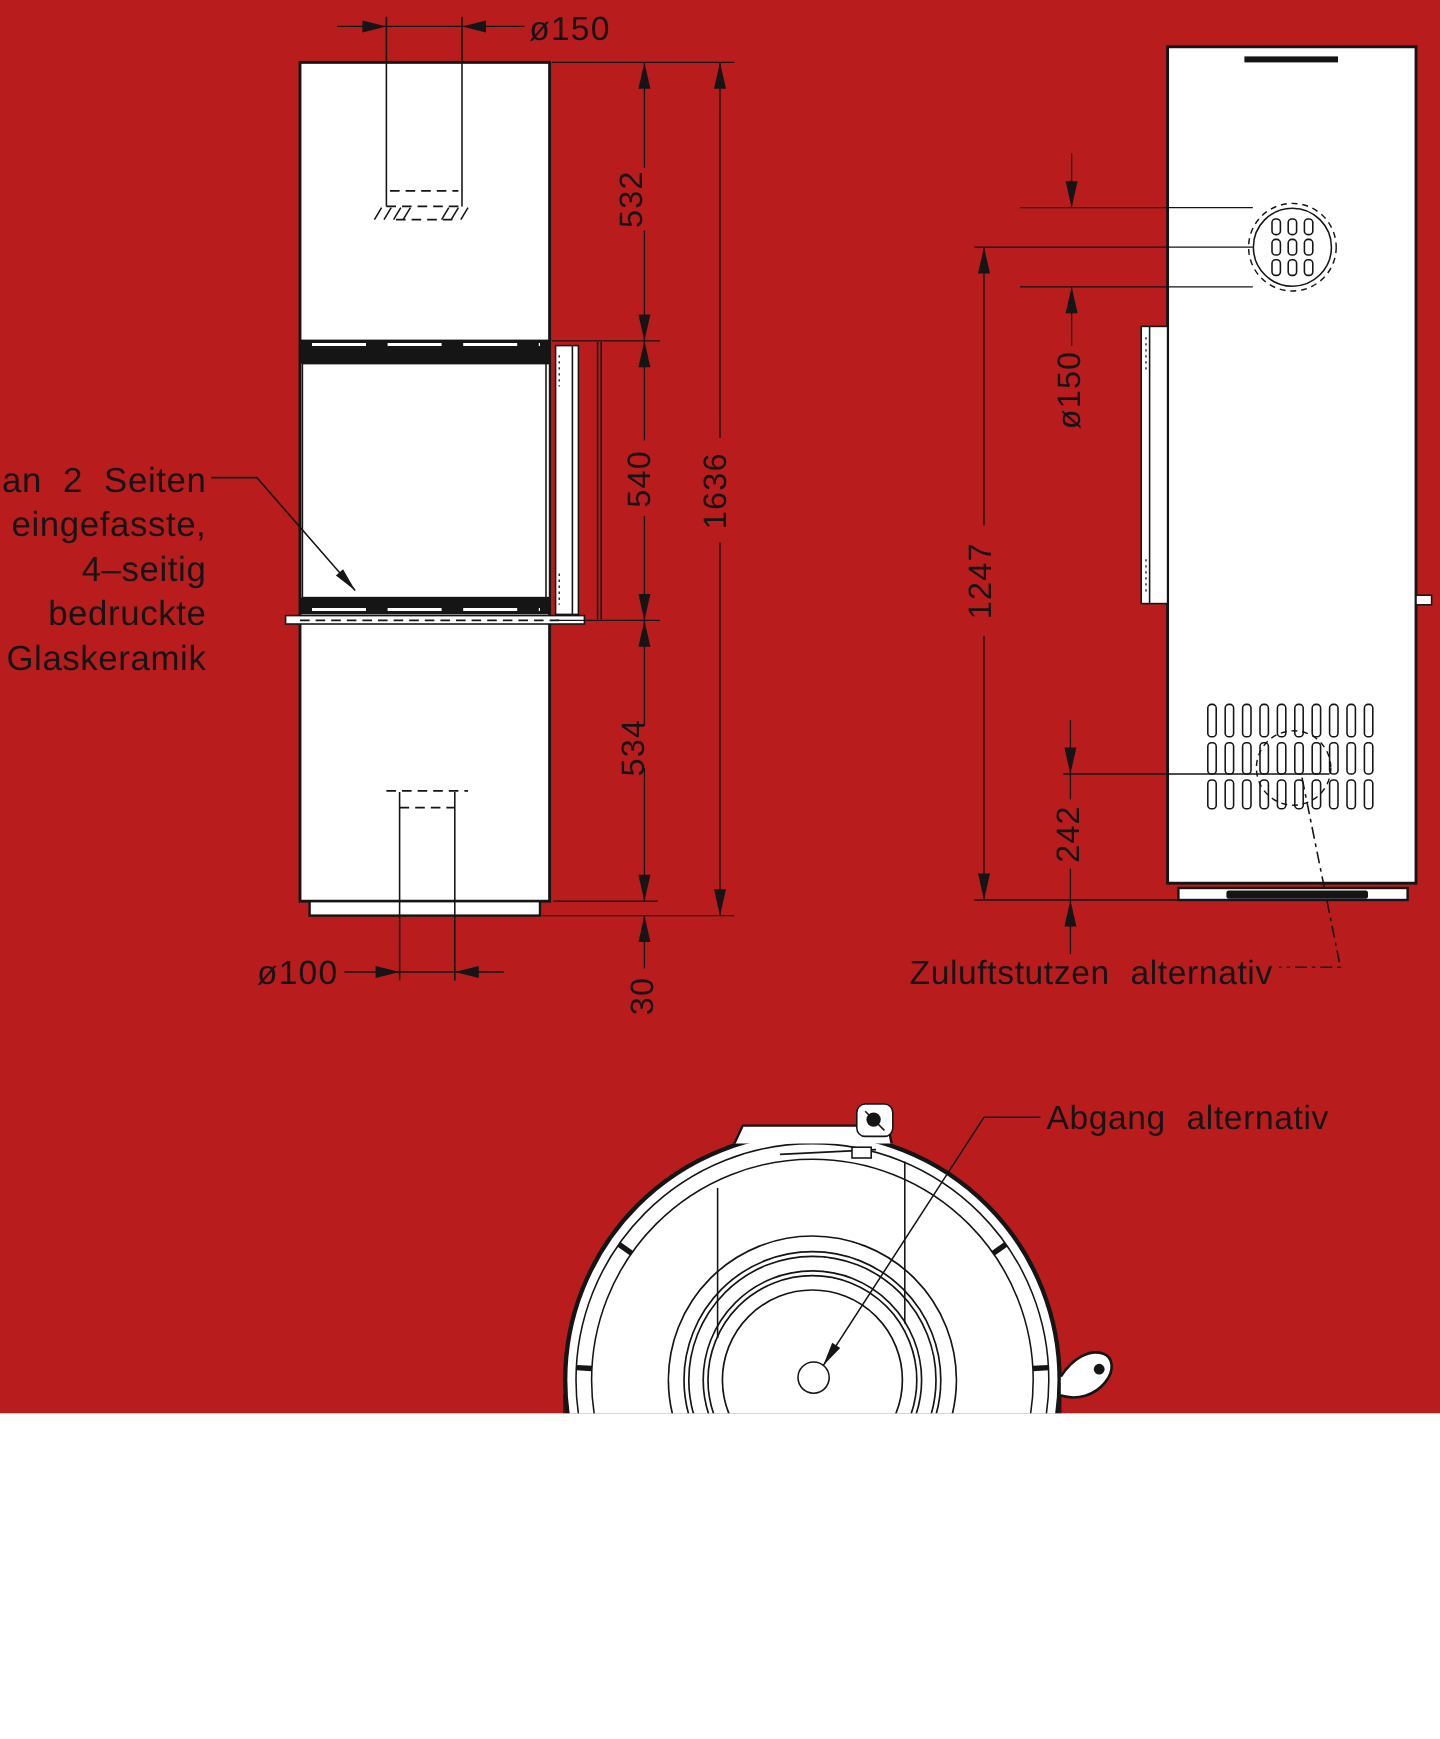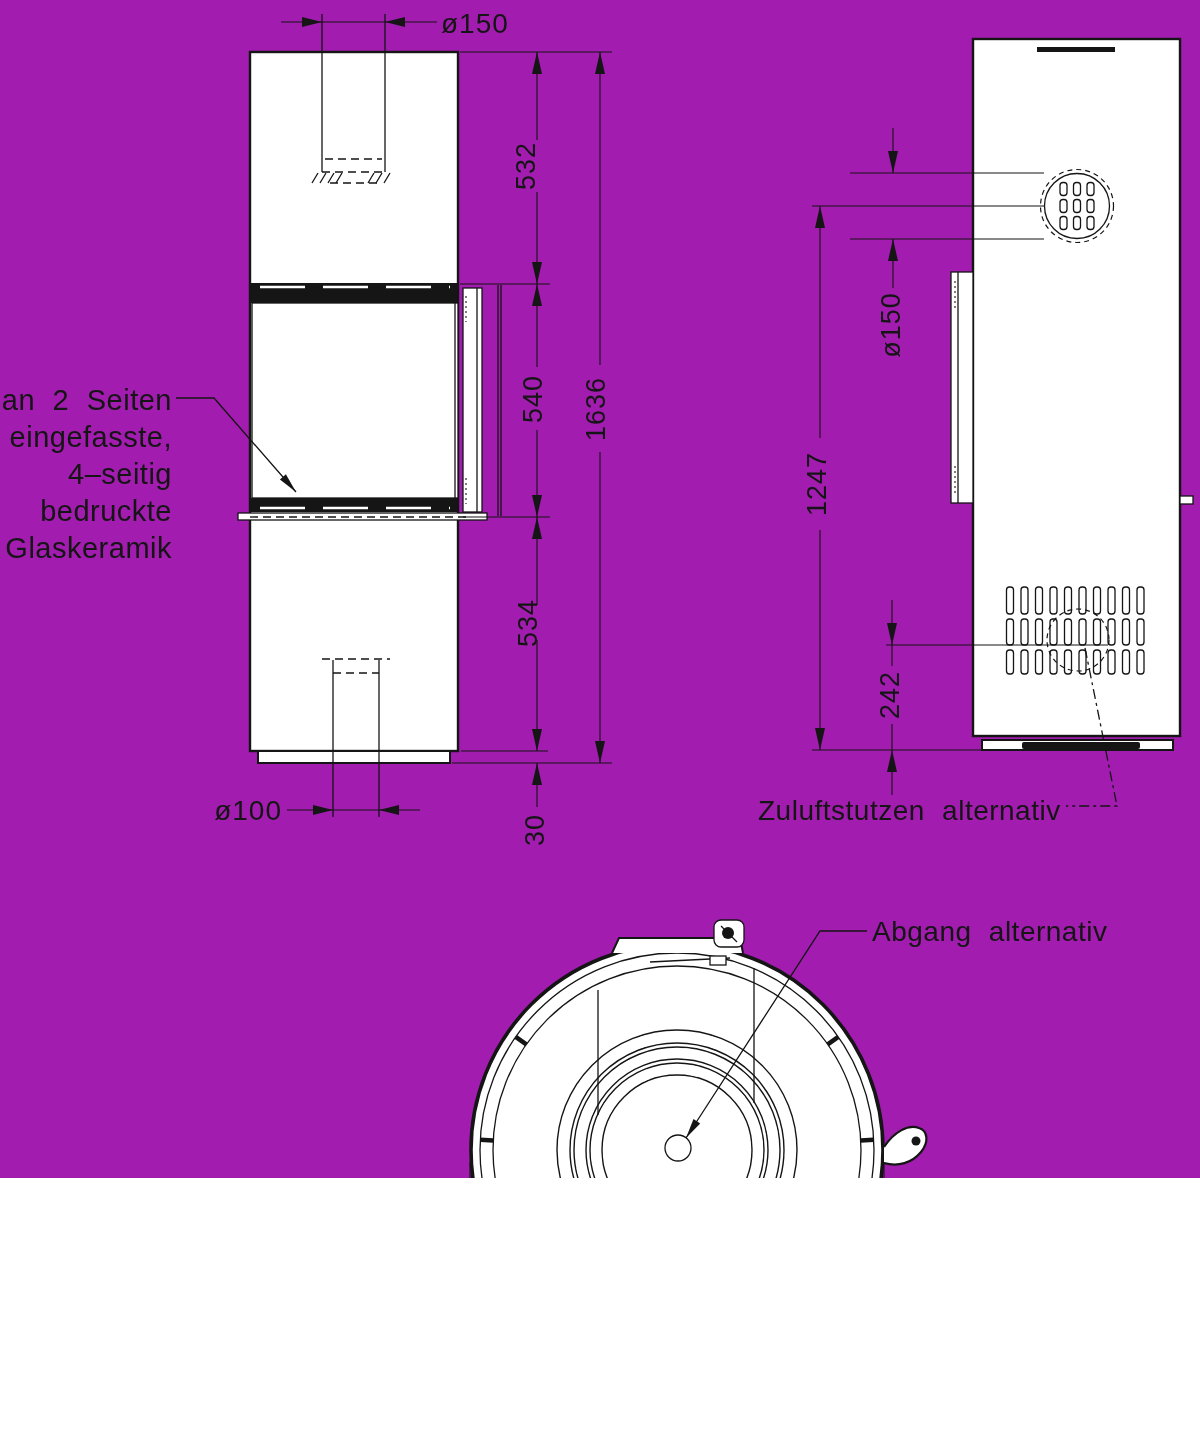--- a/index.html
+++ b/index.html
@@ -1,16 +1,16 @@
 <!DOCTYPE html>
 <html><head>
 <meta charset="utf-8">
 <style>
   html,body{margin:0;padding:0;background:#ffffff;}
-  .stage{position:relative;width:1200px;height:1178px;background:#a21caf;overflow:hidden;}
+  .stage{position:relative;width:1200px;height:1178px;background:#b91c1c;overflow:hidden;}
   svg{display:block;}
   .t{font-family:"Liberation Sans", sans-serif;fill:#151515;}
   .dim{font-size:27px;letter-spacing:1px;}
   .dia{font-size:28px;letter-spacing:1px;}
   .note{font-size:29px;letter-spacing:0.5px;word-spacing:9px;}
   .lbl{font-size:28px;letter-spacing:0.5px;word-spacing:9px;}
   .ol{stroke:#151515;stroke-width:2.4;fill:#ffffff;}
   .ol2{stroke:#151515;stroke-width:2;fill:#ffffff;}
   .tn{stroke:#151515;stroke-width:1.3;fill:none;}
   .tnf{stroke:#151515;stroke-width:1.3;fill:#ffffff;}

